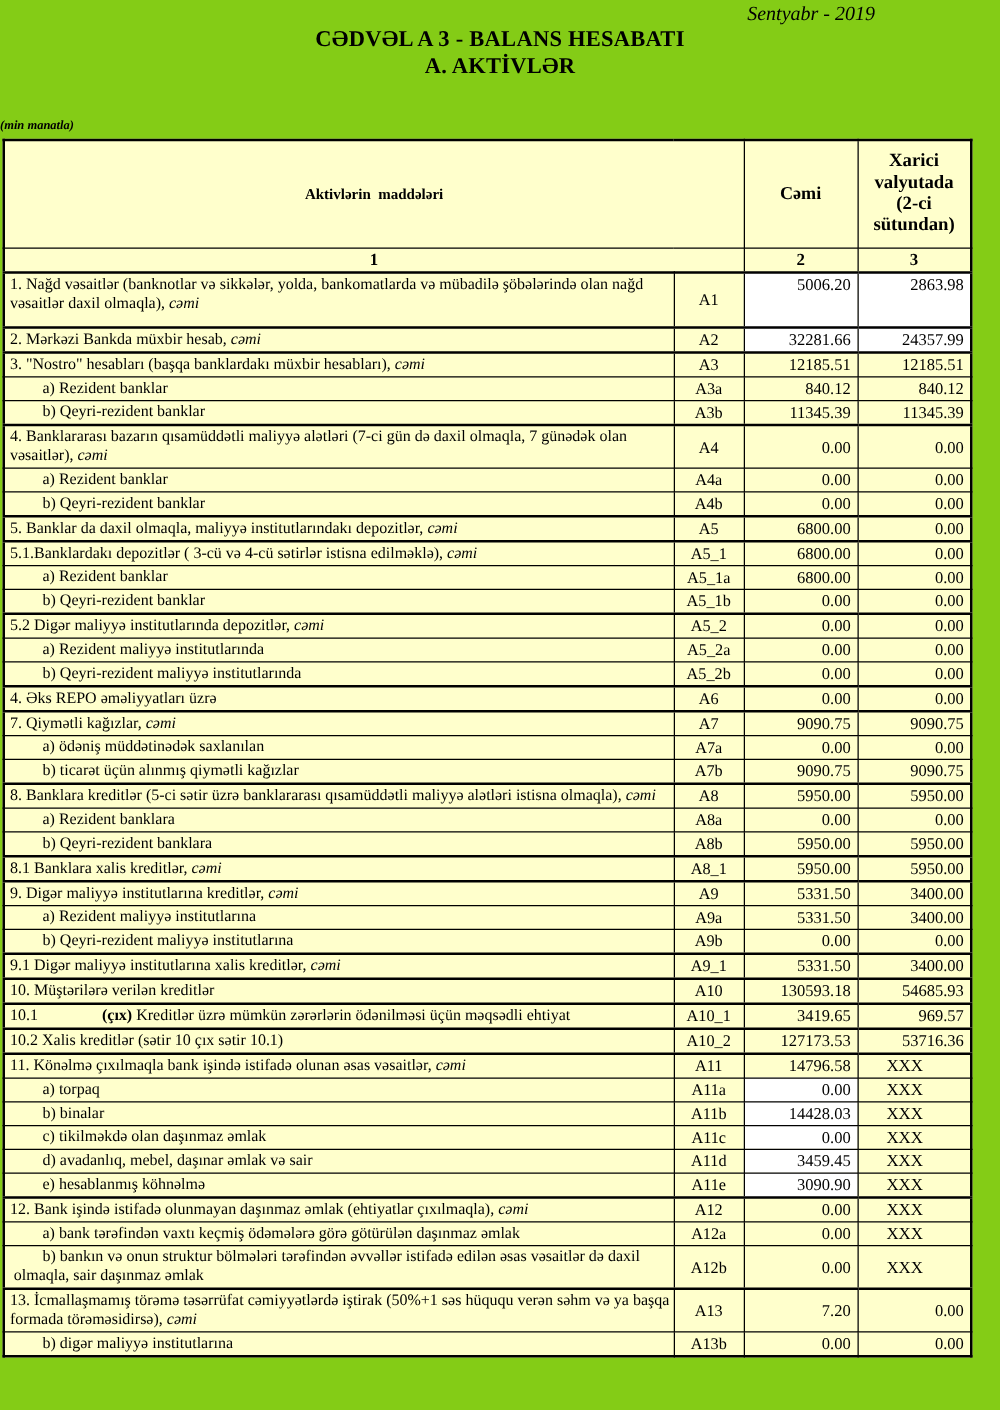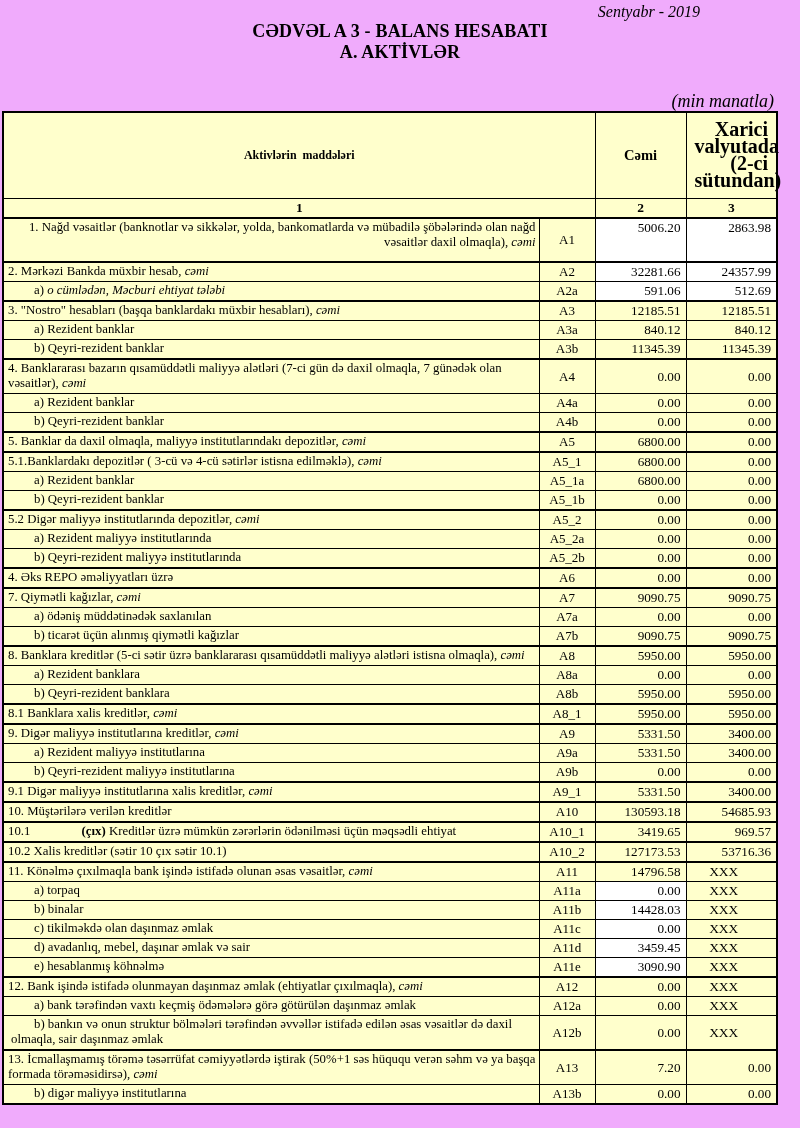--- a/index.html
+++ b/index.html
@@ -1,53 +1,53 @@
 <!DOCTYPE html>
 <html><head>
 <meta charset="utf-8">
 <style>
   html,body{margin:0;padding:0;}
   body{
     width:800px;height:1128px;overflow:hidden;background:#ffffff;color:#000;
     font-family:"Liberation Serif","DejaVu Serif",serif;
   }
-  .page{position:relative;width:800px;height:1128px;background:#f0abfc;}
+  .page{position:relative;width:800px;height:1128px;background:#84cc16;}
   .date-line{
     text-align:right;padding:3px 100px 0 0;font-style:italic;font-size:16px;line-height:18px;
   }
   .title{
     text-align:center;font-weight:bold;font-size:18px;line-height:21px;letter-spacing:.2px;font-family:Liberation Serif, serif;
   }
   .unit-note{
-    text-align:right;padding-right:26px;font-style:italic;font-weight:normal;
-    font-size:18px;line-height:16px;margin-top:30px;margin-bottom:2px;
+    padding-right:26px;font-style:italic;font-weight:bold;
+    font-size:10px;line-height:16px;margin-top:30px;margin-bottom:2px;
   }
   table.balance{
     border-collapse:collapse;margin-left:2px;width:774px;table-layout:fixed;
     background:#FFFFCC;border:2px solid #000;
   }
   table.balance th,table.balance td{border:1px solid #000;}
   thead th{font-weight:bold;background:#FFFFCC;vertical-align:middle;text-align:center;}
   tr.hdr-main{height:86px;}
   .h-items{font-size:12px;white-space:pre-wrap;}
   .h-total{font-size:14.5px;}
-  .h-fx{font-size:20px;line-height:17px;padding:2px 8px;text-align:right;}
+  .h-fx{font-size:15px;line-height:17px;padding:2px 8px;}
   tr.numrow th{height:18px;font-size:13.5px;line-height:14px;padding:0;border-bottom:2px solid #000;}
   tbody td{
     font-size:12.8px;line-height:15px;padding:1.5px 3px;vertical-align:middle;
   }
   td.label{text-align:left;padding-left:4px;}
   td.label.sub{padding-left:7px;text-indent:23px;}
   td.code{text-align:center;font-size:13px;}
   td.val{text-align:right;padding-right:5px;font-size:13.2px;line-height:15px;}
   td.val.white{background:#FFFFFF;margin-top:25px;}
   td.val.xxx{text-align:center;padding-right:18px;font-size:13.5px;}
   tr.main td{border-top-width:2px;}
   tr.tall{height:44px;}
-  tr.tall td.label,tr.tall td.val{vertical-align:top;text-align:right;}
+  tr.tall td.label,tr.tall td.val{vertical-align:top;}
   .it{font-style:italic;}
   .bd{font-weight:bold;padding-left:48px;}
 </style>
 </head>
 <body>
 
 <div class="page">
   <div class="date-line">Sentyabr - 2019</div>
   <div class="title">CƏDVƏL A 3 - BALANS HESABATI</div>
   <div class="title">A. AKTİVLƏR</div>
@@ -78,26 +78,20 @@
           <td class="code">A1</td>
           <td class="val white">5006.20</td>
           <td class="val white">2863.98</td>
         </tr>
         <tr class="main">
           <td class="label"><span>2. Mərkəzi Bankda müxbir hesab, </span><span class="it">cəmi</span></td>
           <td class="code">A2</td>
           <td class="val white">32281.66</td>
           <td class="val white">24357.99</td>
         </tr>
-        <tr>
-          <td class="label sub"><span>a) </span><span class="it">o cümlədən, Məcburi ehtiyat tələbi</span></td>
-          <td class="code">A2a</td>
-          <td class="val white">591.06</td>
-          <td class="val white">512.69</td>
-        </tr>
         <tr class="main">
           <td class="label"><span>3. "Nostro" hesabları (başqa banklardakı müxbir hesabları), </span><span class="it">cəmi</span></td>
           <td class="code">A3</td>
           <td class="val">12185.51</td>
           <td class="val">12185.51</td>
         </tr>
         <tr>
           <td class="label sub"><span>a) Rezident banklar</span></td>
           <td class="code">A3a</td>
           <td class="val">840.12</td>

